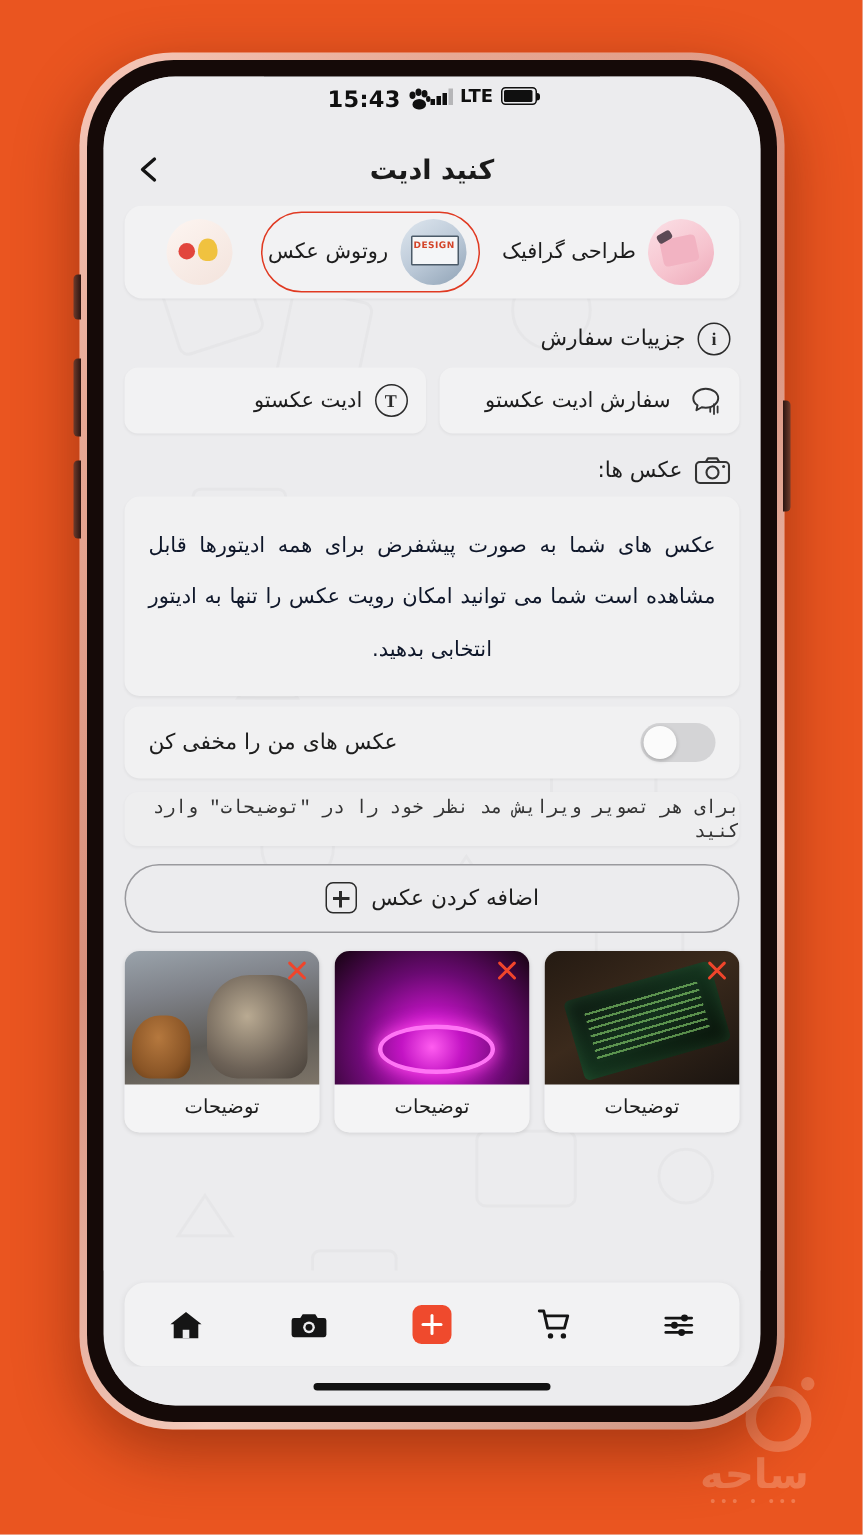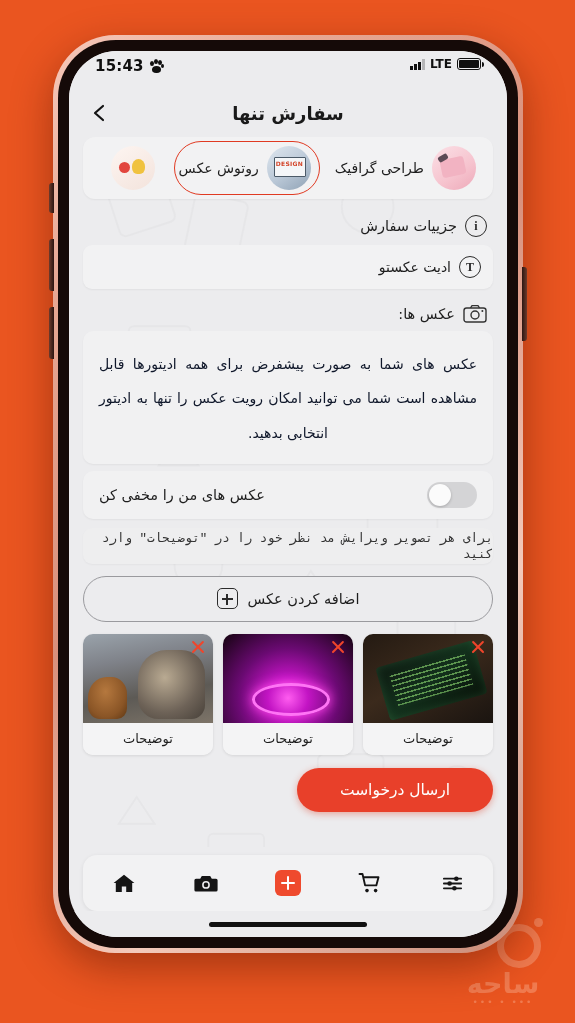--- a/index.html
+++ b/index.html
@@ -125,21 +125,21 @@
     z-index: 20;
   }
 
   
   .statusbar {
     height: 38px;
     flex: 0 0 38px;
     background: #ececee;
     display: flex;
     align-items: flex-start;
-    justify-content: space-between;
+    justify-content: center;
     padding: 6px 26px 0 26px;
     direction: ltr;
     position: relative;
     z-index: 21;
   }
   .sb-left {
     display: flex;
     align-items: center;
     gap: 6px;
     font-size: 15px;
@@ -606,21 +606,21 @@
             </span>
         </div>
       </div>
 
       <div class="app-header">
         <div class="back-arrow">
           <svg viewBox="0 0 22 22" width="22" height="22">
             <polyline points="14,4 6,11 14,18" fill="none" stroke="#141414" stroke-width="2.2" stroke-linecap="round" stroke-linejoin="round"></polyline>
           </svg>
         </div>
-        <div class="page-title">سفارش تنها</div>
+        <div class="page-title">کنید ادیت</div>
       </div>
 
       <div class="app-body">
 
         <svg class="bg-pattern" viewBox="0 0 440 780" preserveAspectRatio="none">
           <g fill="none" stroke="#e2e2e4" stroke-width="2">
             <rect x="40" y="20" width="58" height="74" rx="6" transform="rotate(-18 69 57)"></rect>
             <rect x="120" y="60" width="54" height="70" rx="6" transform="rotate(12 147 95)"></rect>
             <circle cx="300" cy="70" r="26"></circle>
             <path d="M250 150 l34 0 l-17 -26 z"></path>
@@ -656,20 +656,34 @@
             </div>
           </div>
 
           <div class="sec-head">
             <span class="circ-icon">i</span>
             <span>جزییات سفارش</span>
           </div>
 
           <div class="detail-row">
             <div class="detail-field">
+              <span class="voice-icon">
+                <svg viewBox="0 0 26 20" width="26" height="20">
+                  <path d="M15.5 2.2c-4.6 0-8.3 2.8-8.3 6.3 0 1.9 1.1 3.6 2.8 4.7l-.7 3.3 3.5-2c.8.2 1.7.3 2.7.3
+                           4.6 0 8.3-2.8 8.3-6.3S20.1 2.2 15.5 2.2z" fill="none" stroke="#333" stroke-width="1.3" stroke-linejoin="round"></path>
+                  <g stroke="#333" stroke-width="1.2" stroke-linecap="round">
+                    <line x1="18.5" y1="14.5" x2="18.5" y2="17.5"></line>
+                    <line x1="21" y1="12.5" x2="21" y2="19"></line>
+                    <line x1="23.4" y1="14" x2="23.4" y2="18"></line>
+                  </g>
+                </svg>
+              </span>
+              <span>سفارش ادیت عکستو</span>
+            </div>
+            <div class="detail-field">
               <span class="circ-icon">T</span>
               <span>ادیت عکستو</span>
             </div>
           </div>
 
           <div class="photos-head">
             <span class="cam-icon">
               <svg viewBox="0 0 24 19" width="24" height="19">
                 <rect x="1" y="4" width="22" height="14" rx="2.6" fill="none" stroke="#333" stroke-width="1.4"></rect>
                 <path d="M7.5 4 L9 1.6 h6 L16.5 4" fill="none" stroke="#333" stroke-width="1.4" stroke-linejoin="round"></path>
@@ -710,23 +724,20 @@
               <div class="thumb-cap">توضیحات</div>
             </div>
             <div class="thumb-card">
               <div class="thumb-img img-dogs">
                 <span class="thumb-x"></span>
               </div>
               <div class="thumb-cap">توضیحات</div>
             </div>
           </div>
 
-          <div class="submit-wrap">
-            <button class="submit-btn">ارسال درخواست</button>
-          </div>
 
         </div>
       </div>
 
       <div class="bottom-nav">
         <div class="nav-item">
           <svg viewBox="0 0 24 24" width="23" height="23">
             <g stroke="#151515" stroke-width="1.9" stroke-linecap="round">
               <line x1="3" y1="7" x2="21" y2="7"></line>
               <line x1="3" y1="12" x2="21" y2="12"></line>

